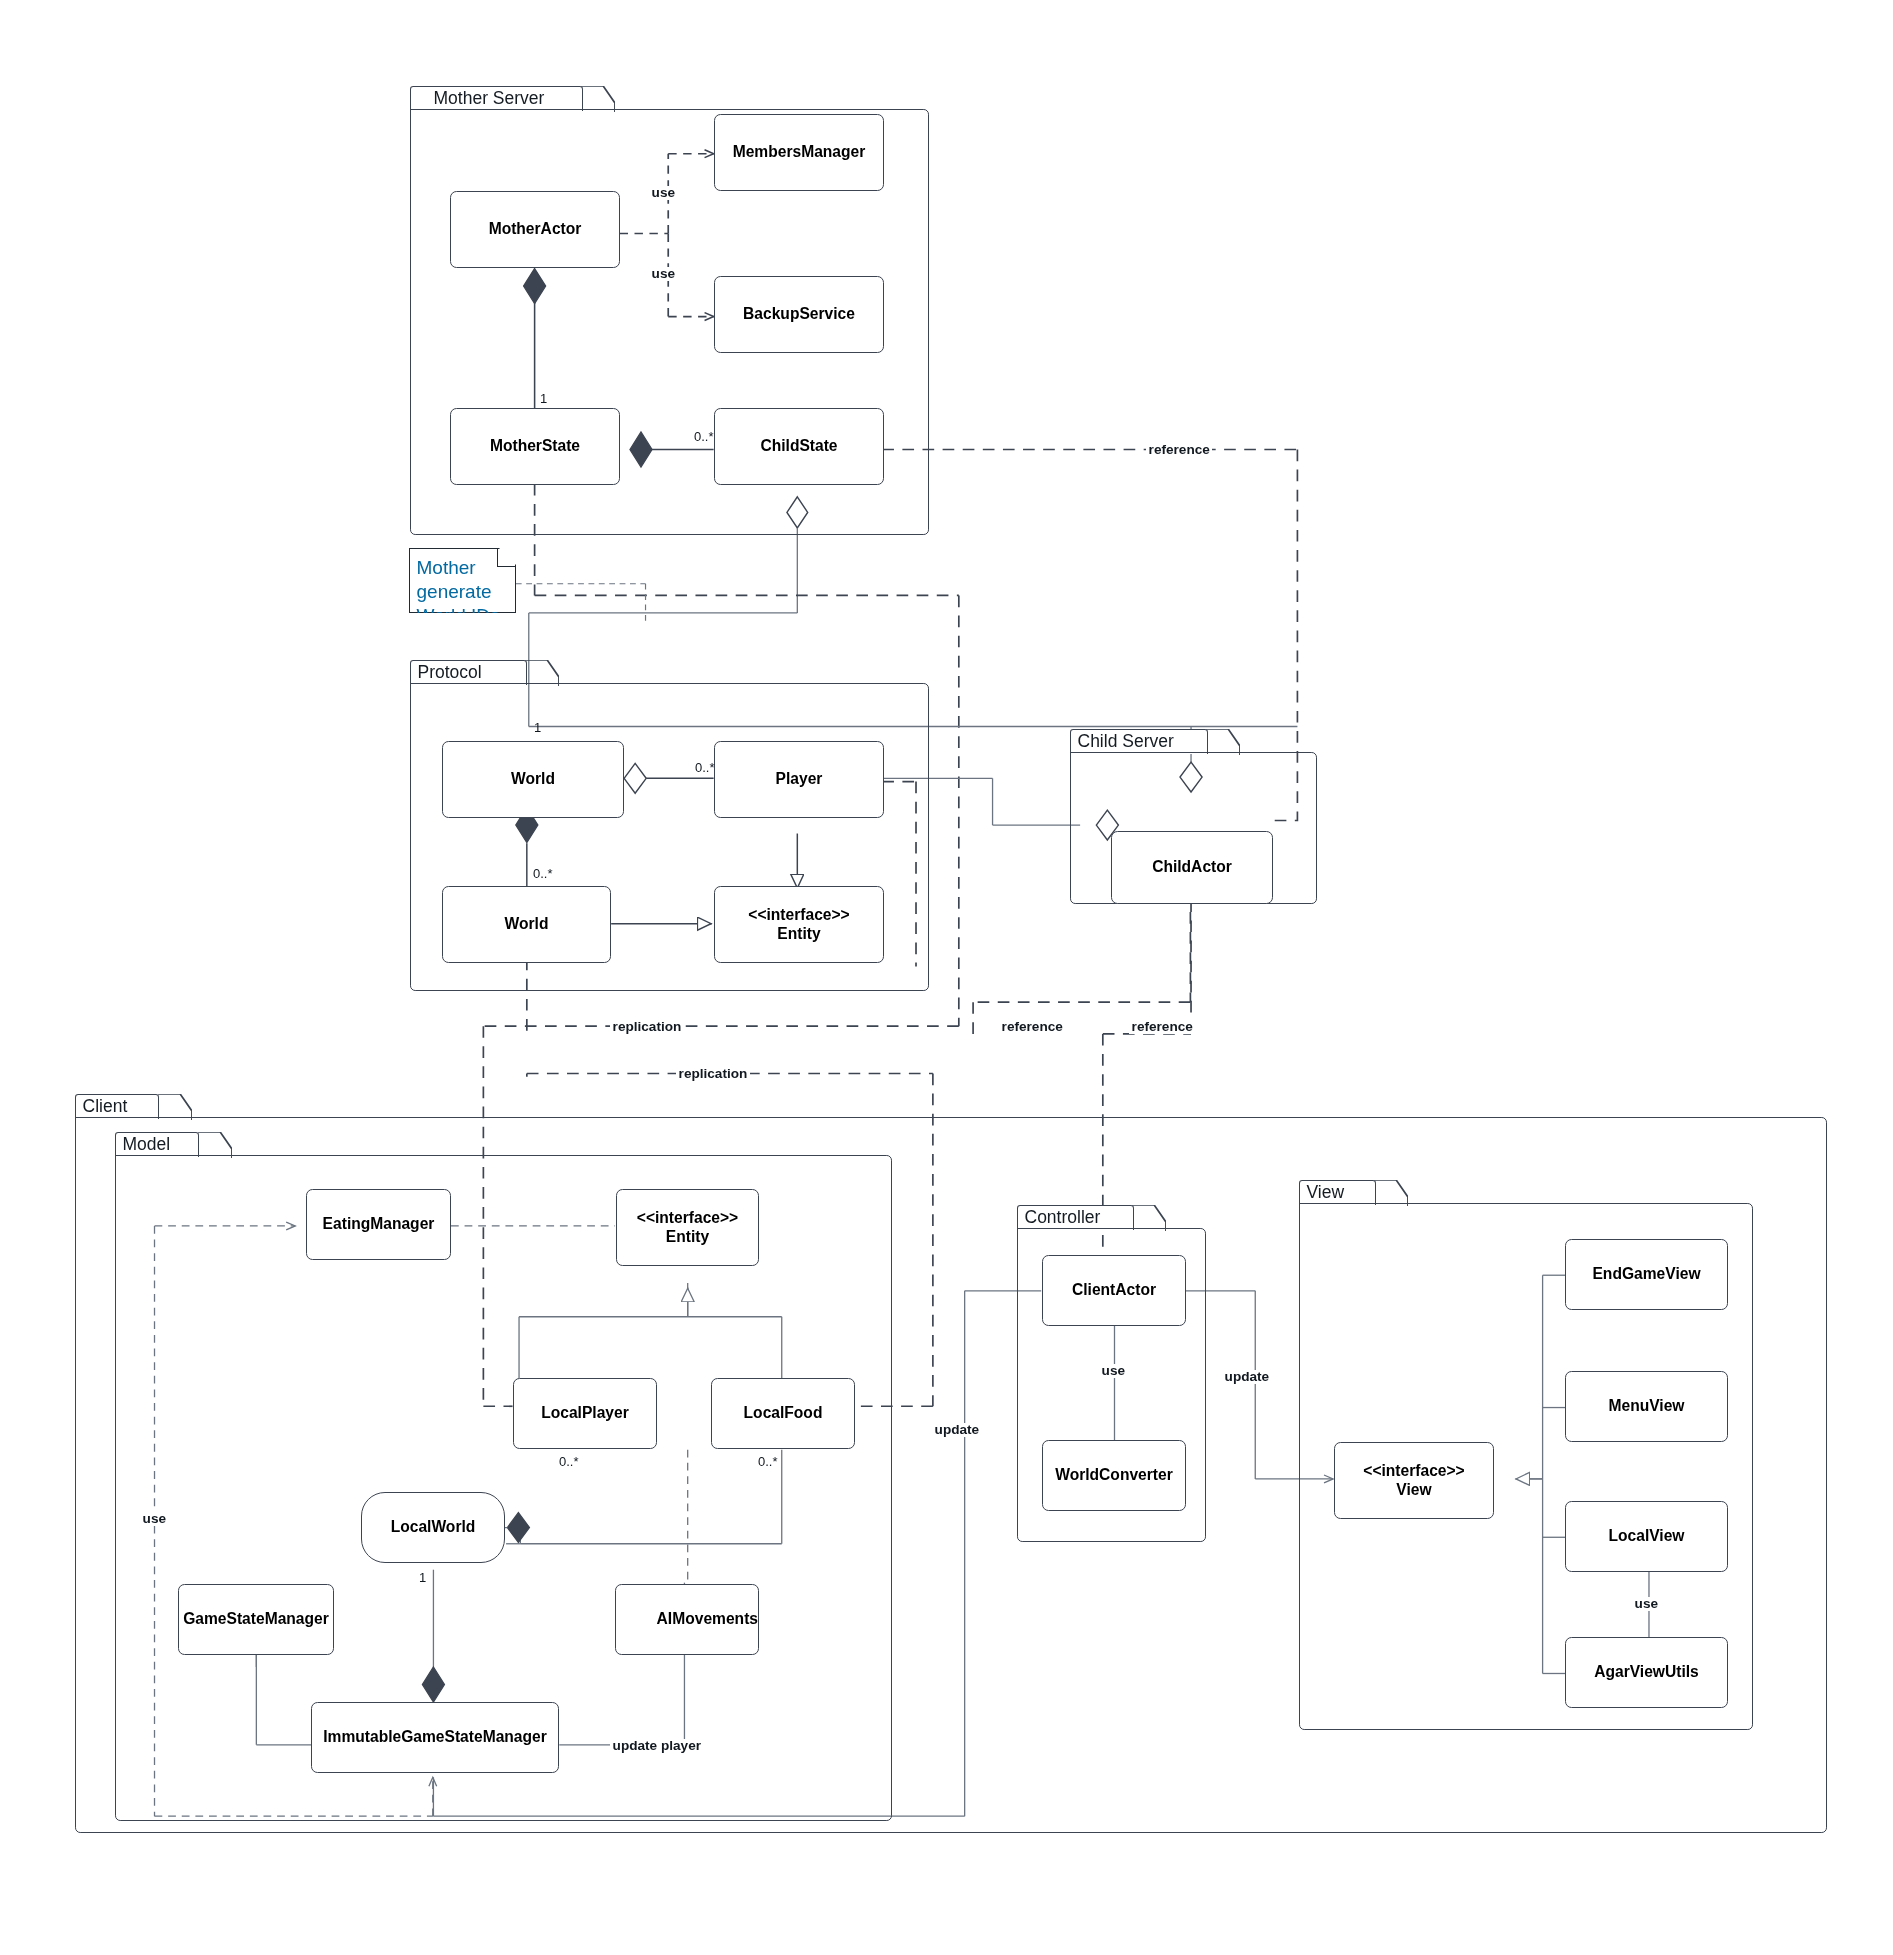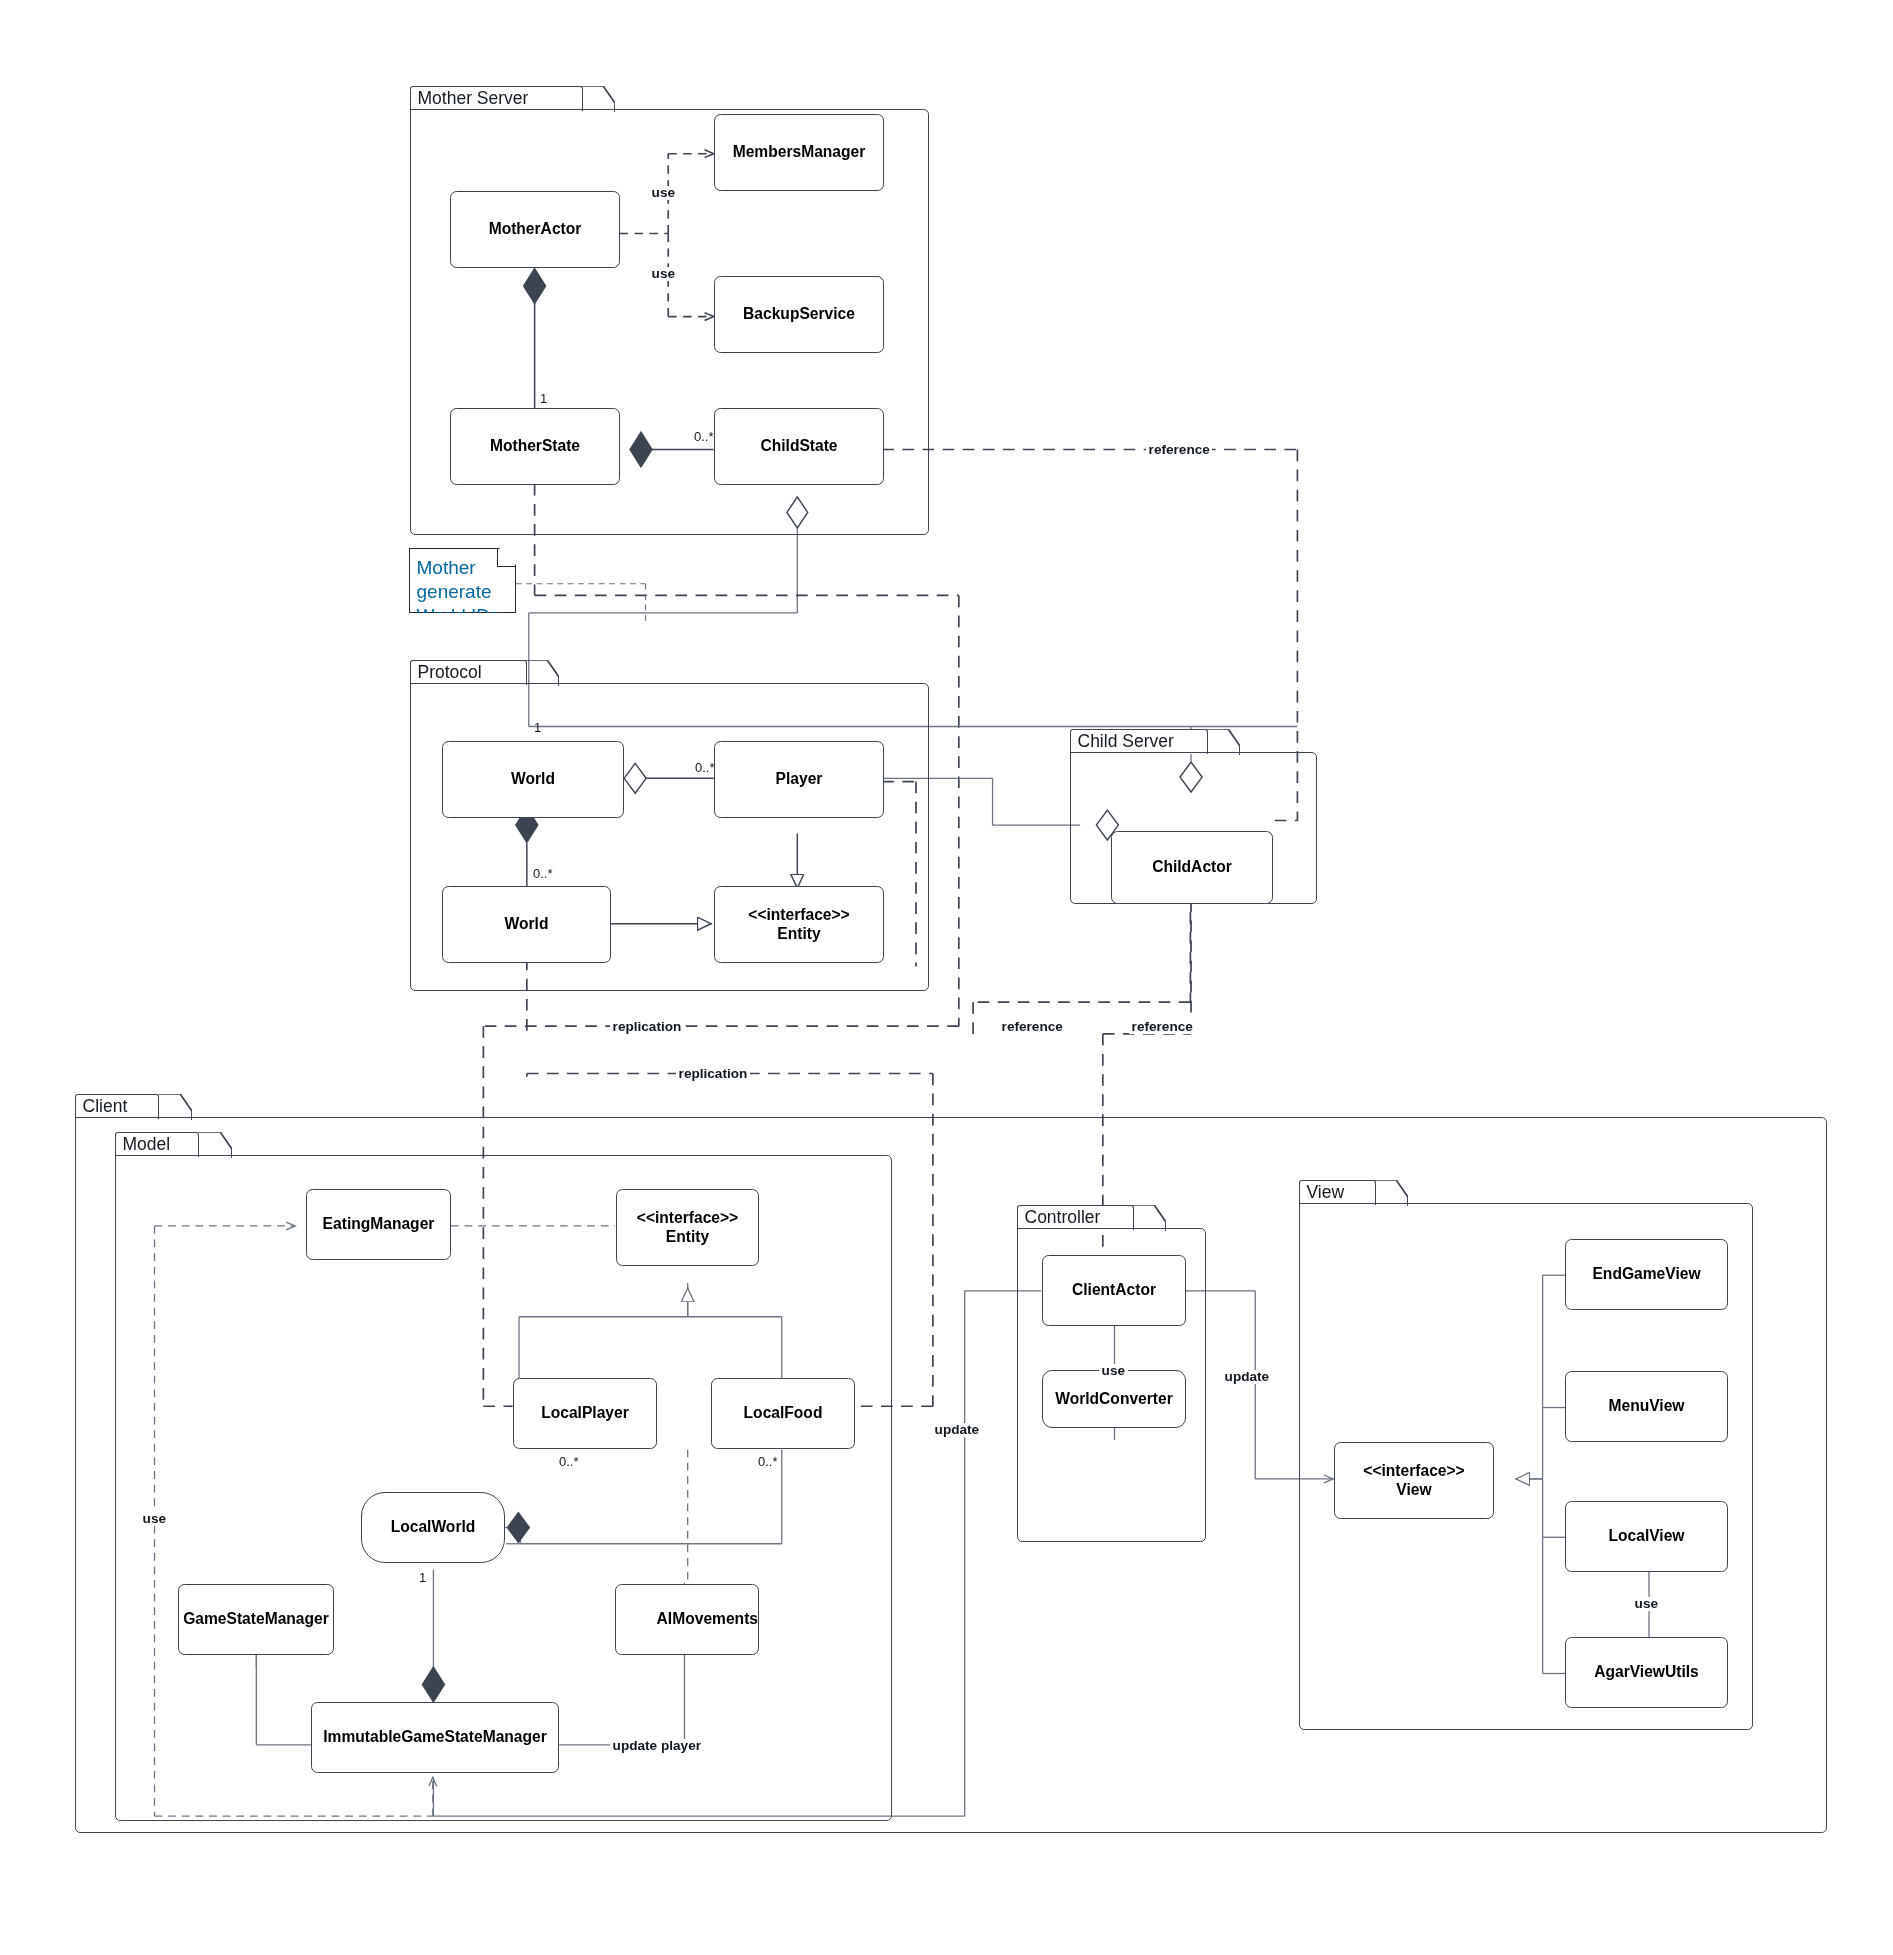--- a/index.html
+++ b/index.html
@@ -198,21 +198,21 @@
       <path d="M2378,2370 L2415,2370" stroke="#6b7480" stroke-width="2"></path>
       <path d="M2378,2580 L2415,2580" stroke="#6b7480" stroke-width="2"></path>
       <path d="M2378,2280 L2336,2280" stroke="#6b7480" stroke-width="2" marker-end="url(#hollowTriL)"></path>
 
       <path d="M2542,2423 L2542,2527" stroke="#6b7480" stroke-width="2"></path>
 
     </g>
   </svg>
 
   <div class="pkg" style="left:410px;top:86px;width:519px;height:449px;">
-    <div class="pkg-tab" style="width:173px;">
+    <div class="pkg-tab" style="width:173px;padding-left:16px;">
       <span class="pkg-label">Mother Server</span>
     </div>
     <svg class="pkg-notch" style="left:171px;top:0;width:34px;height:26px;" viewBox="0 0 52 40">
       <path d="M0,0 L34,0 L52,26 L52,40" fill="none" stroke="#3d4451" stroke-width="2.6"></path>
     </svg>
     <div class="pkg-body" style="top:23.4px;width:519px;height:426px;border-radius:0 5.2px 5.2px 5.2px;"></div>
   </div>
 
   <div class="pkg" style="left:410px;top:660px;width:519px;height:331px;">
     <div class="pkg-tab" style="width:117px;">
@@ -350,21 +350,21 @@
   </div>
 
   <div class="cls" style="left:311px;top:1702px;width:248px;height:71px;">
     <span class="cname">ImmutableGameStateManager</span>
   </div>
 
   <div class="cls" style="left:1042px;top:1255px;width:144px;height:71px;">
     <span class="cname">ClientActor</span>
   </div>
 
-  <div class="cls" style="left:1042px;top:1370px;width:144px;height:58px;border-radius:10px;">
+  <div class="cls" style="left:1042px;top:1440px;width:144px;height:71px;">
     <span class="cname">WorldConverter</span>
   </div>
 
   <div class="cls" style="left:1334px;top:1442px;width:160px;height:77px;">
     <span class="stereo">&lt;&lt;interface&gt;&gt;</span>
     <span class="cname">View</span>
   </div>
 
   <div class="cls" style="left:1565px;top:1239px;width:163px;height:71px;">
     <span class="cname">EndGameView</span>

